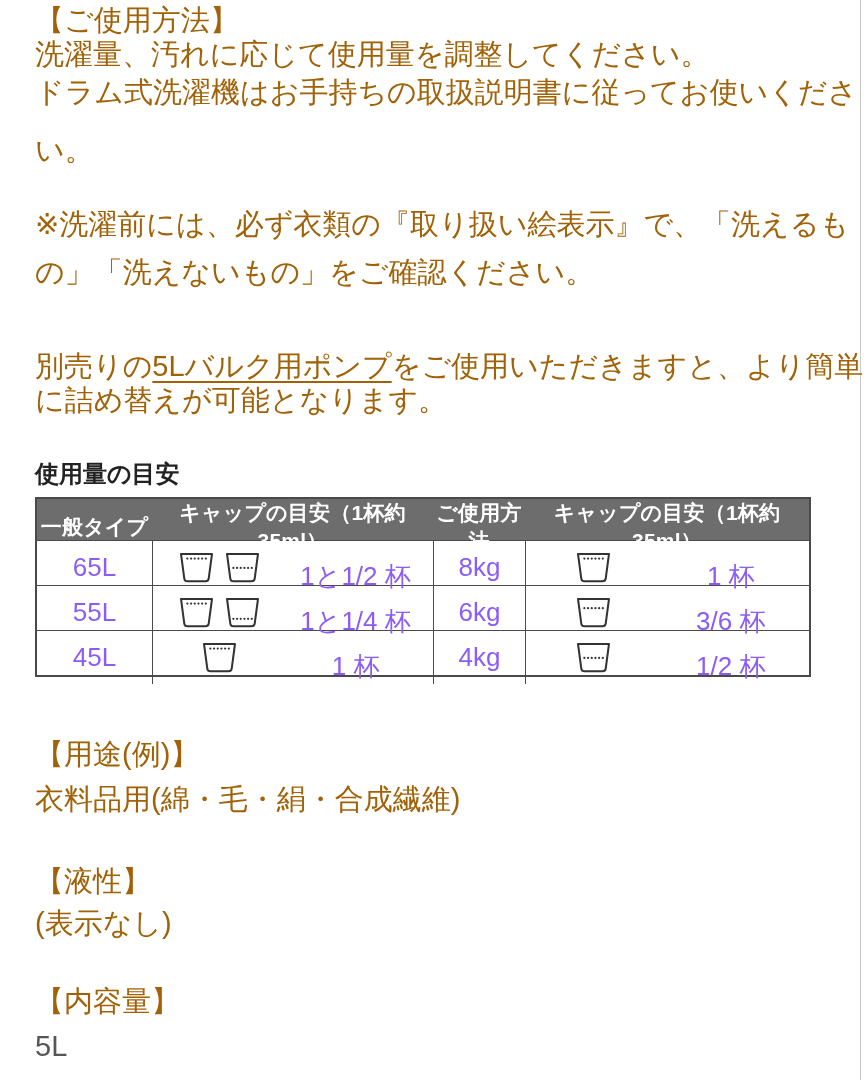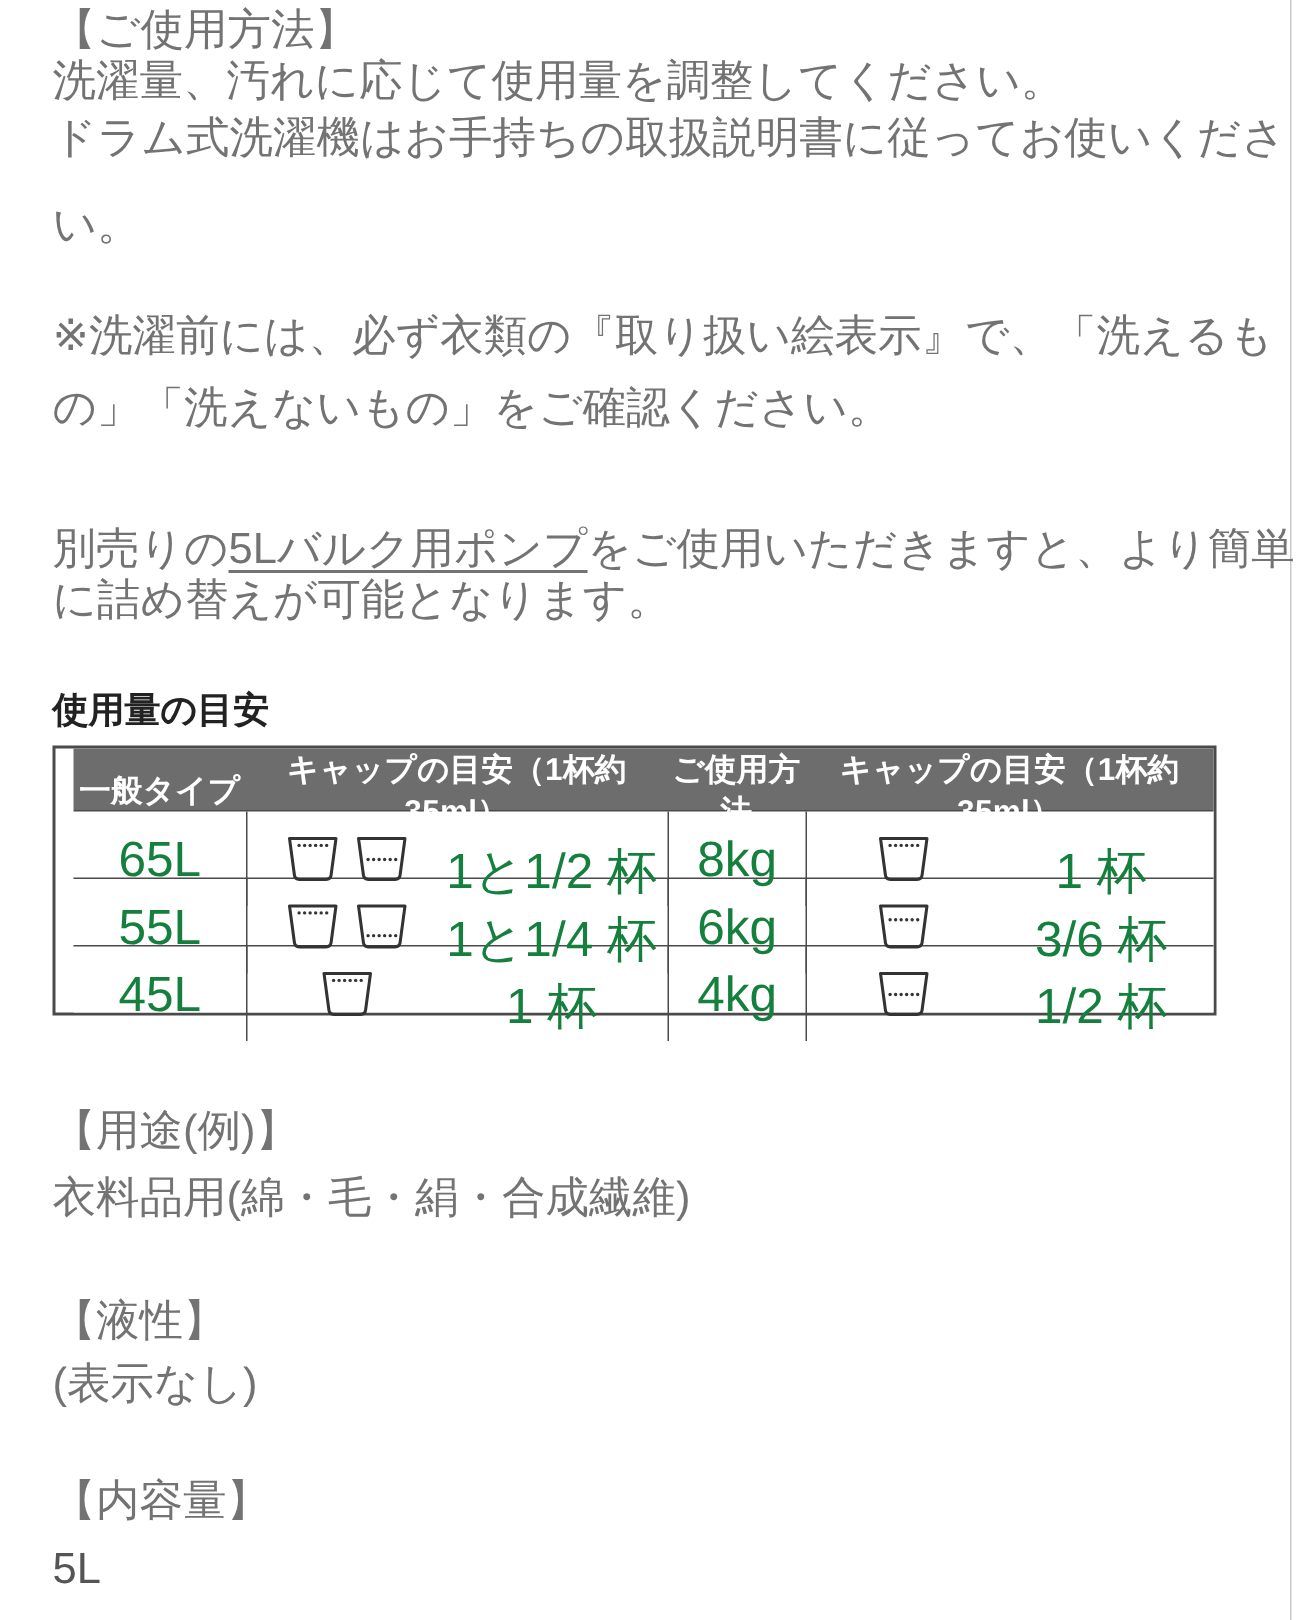--- a/index.html
+++ b/index.html
@@ -9,46 +9,46 @@
     font-family:"Liberation Sans","DejaVu Sans",sans-serif;
     color:#333333;
   }
   .page { position:absolute; inset:0; }
   .v-divider {
     position:absolute; left:860px; top:0; width:1px; height:1080px;
     background:#c9c9c9;
   }
   .line {
     position:absolute; left:35px; font-size:29px; line-height:40px;
-    color:#737373; white-space:nowrap;
+    color:#a16207; white-space:nowrap;
   }
   .pump-link {
     color:inherit; text-decoration:underline; text-underline-offset:5px;
     text-decoration-thickness:2px; cursor:pointer;
   }
   .table-title {
     position:absolute; left:35px; top:458px; font-size:24px;
     font-weight:bold; color:#222222; line-height:32px;text-align:right;
   }
   .dosage-table {
     position:absolute; left:35px; top:497px; width:776px;
-    border:2px solid #4a4a4a; background:#ffffff;padding-left:12px;
+    border:2px solid #4a4a4a; background:#ffffff;
   }
   .t-header {
     display:grid; grid-template-columns:115px 281px 92px 1fr;
     background:#6d6d6d; color:#ffffff; height:41px; align-items:center;
     text-align:center; font-size:21px; font-weight:600; letter-spacing:0.2px;
   }
   .t-row {
     display:grid; grid-template-columns:115px 281px 92px 1fr;
     height:45px; border-top:1px solid #4a4a4a; background:#ffffff;
   }
   .t-row .td {
     height:100%; display:flex; align-items:center; justify-content:center;
-    font-size:33px; color:#15803d;
+    font-size:26px; color:#8b5cf6;
   }
   .t-row .td + .td { border-left:1px solid #4a4a4a; }
   .cap-cell { padding:0 4px; }
   .cap-cell .cups { width:46%; display:flex; justify-content:center; align-items:center; gap:9px; }
   .cap-cell .amount { width:54%; text-align:center; white-space:nowrap;margin-top:18px; }
   .muted { color:#555555; }
 </style>
 </head>
 <body>
 

